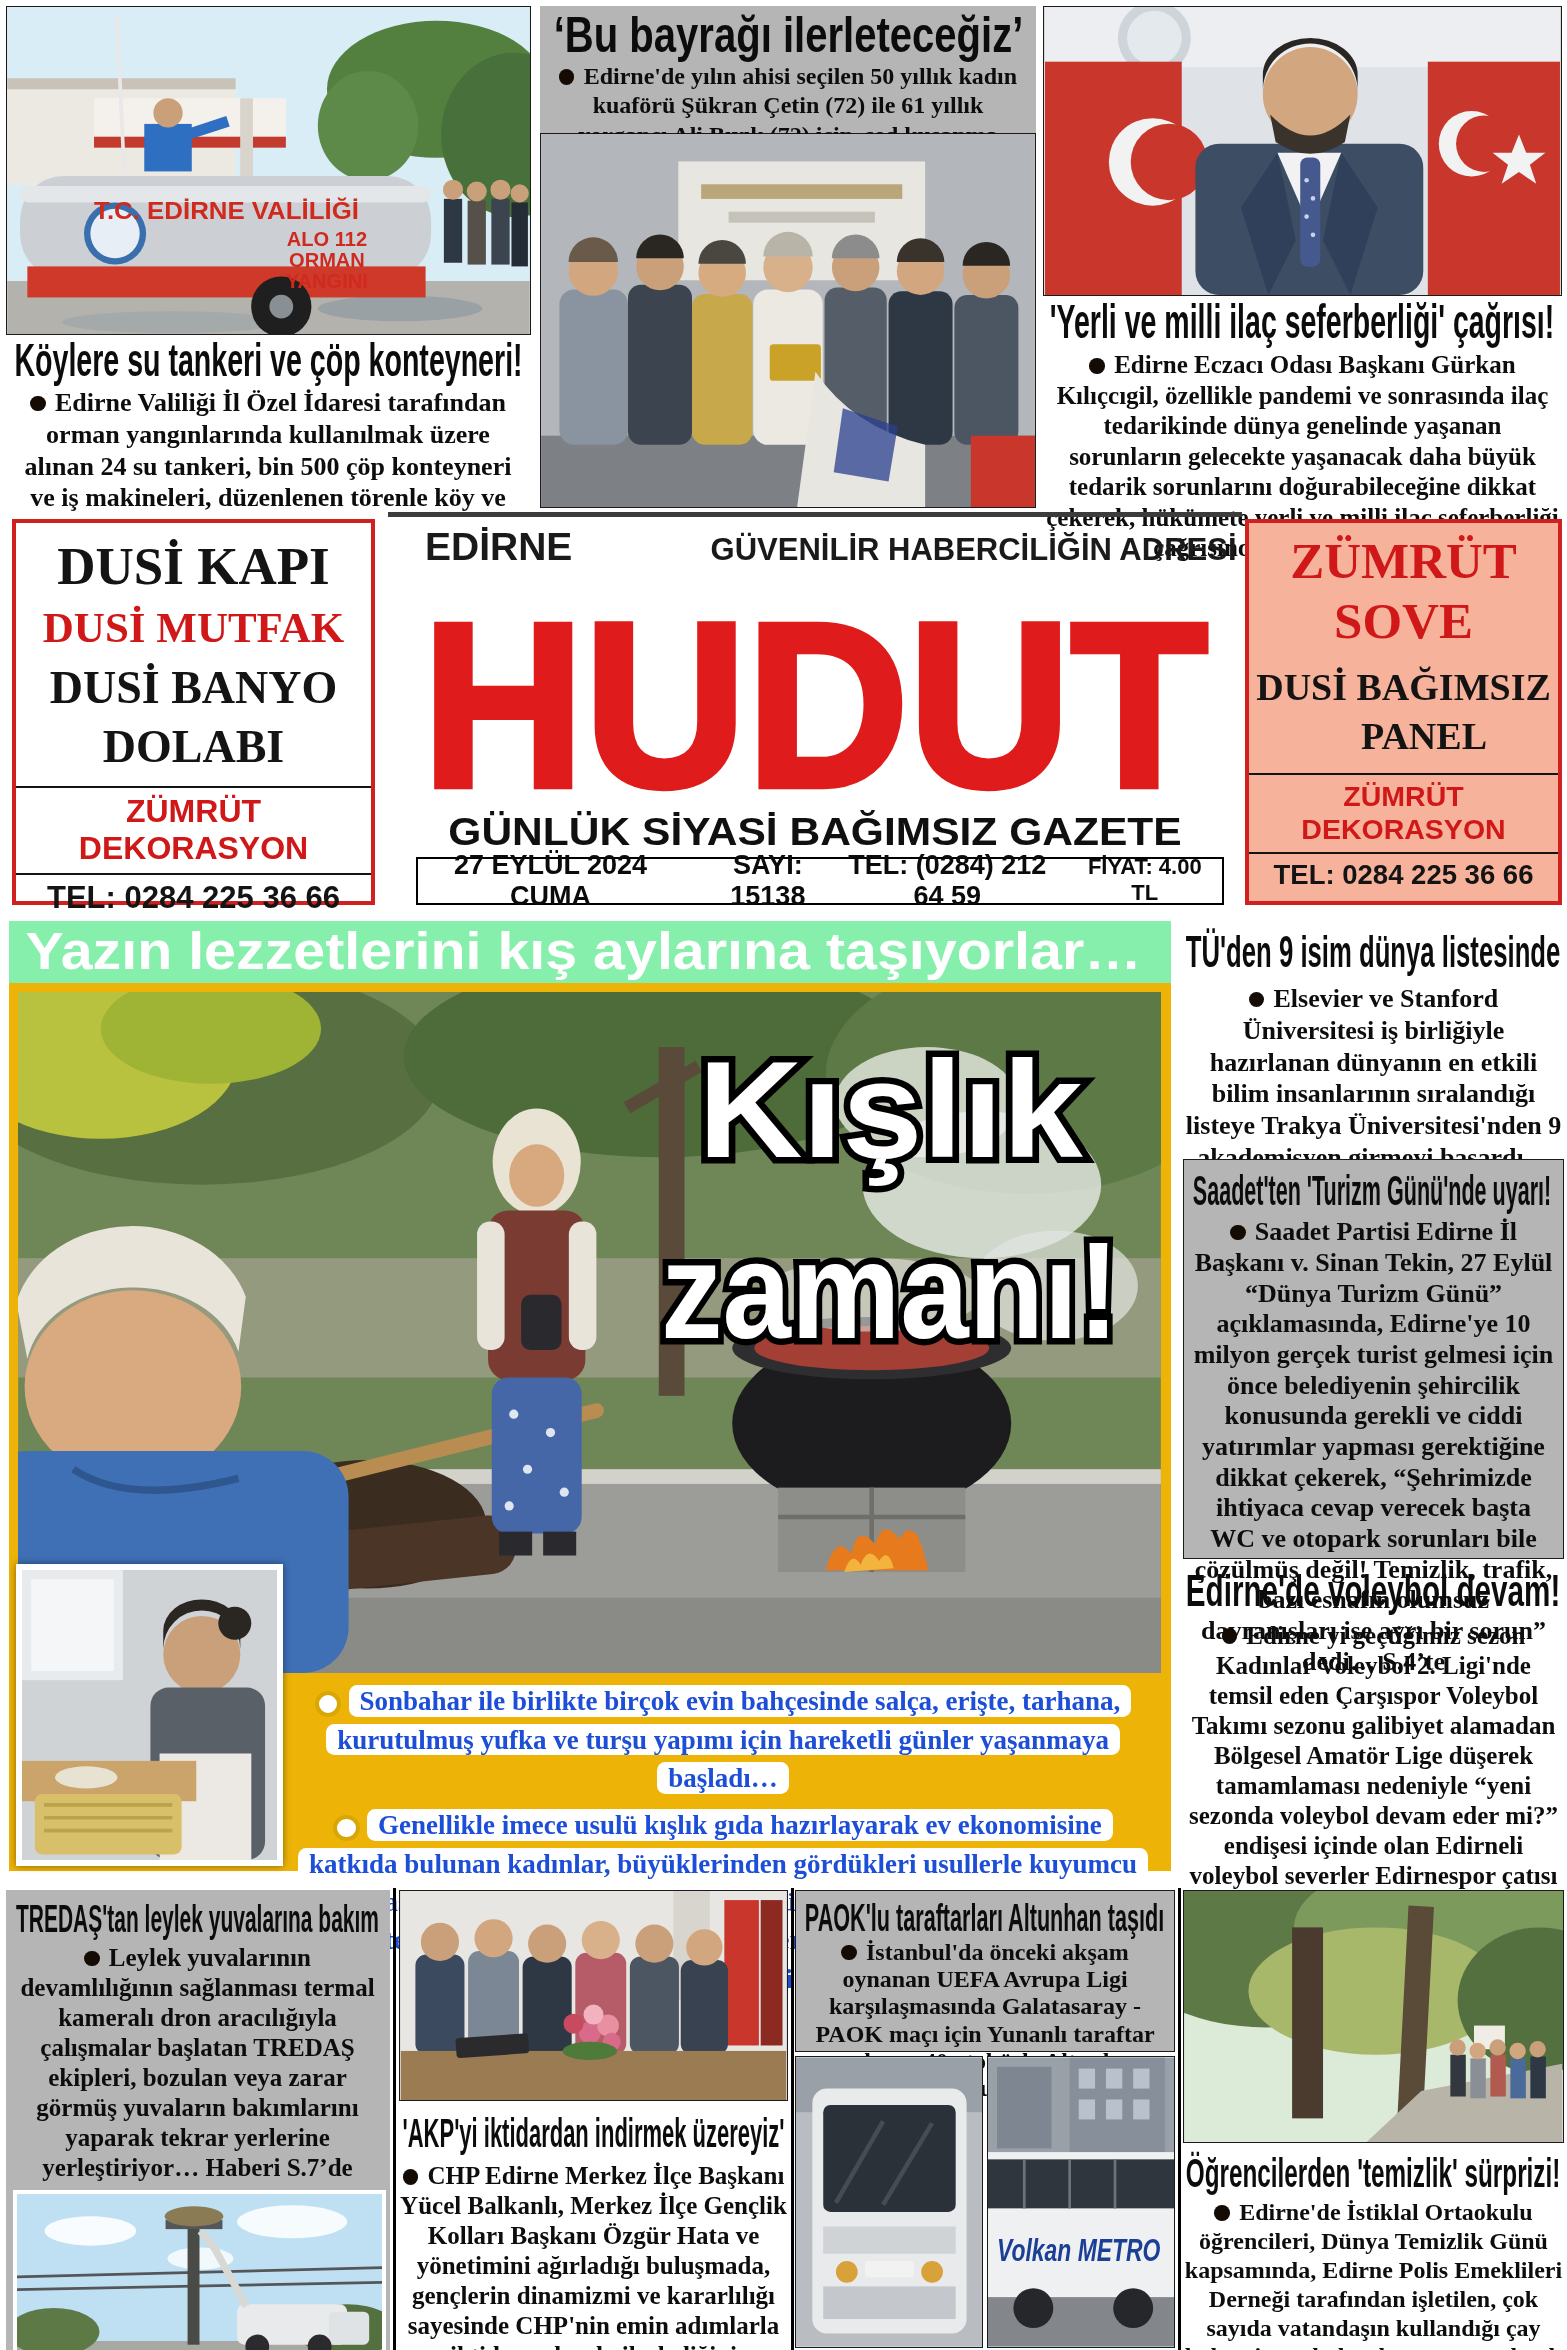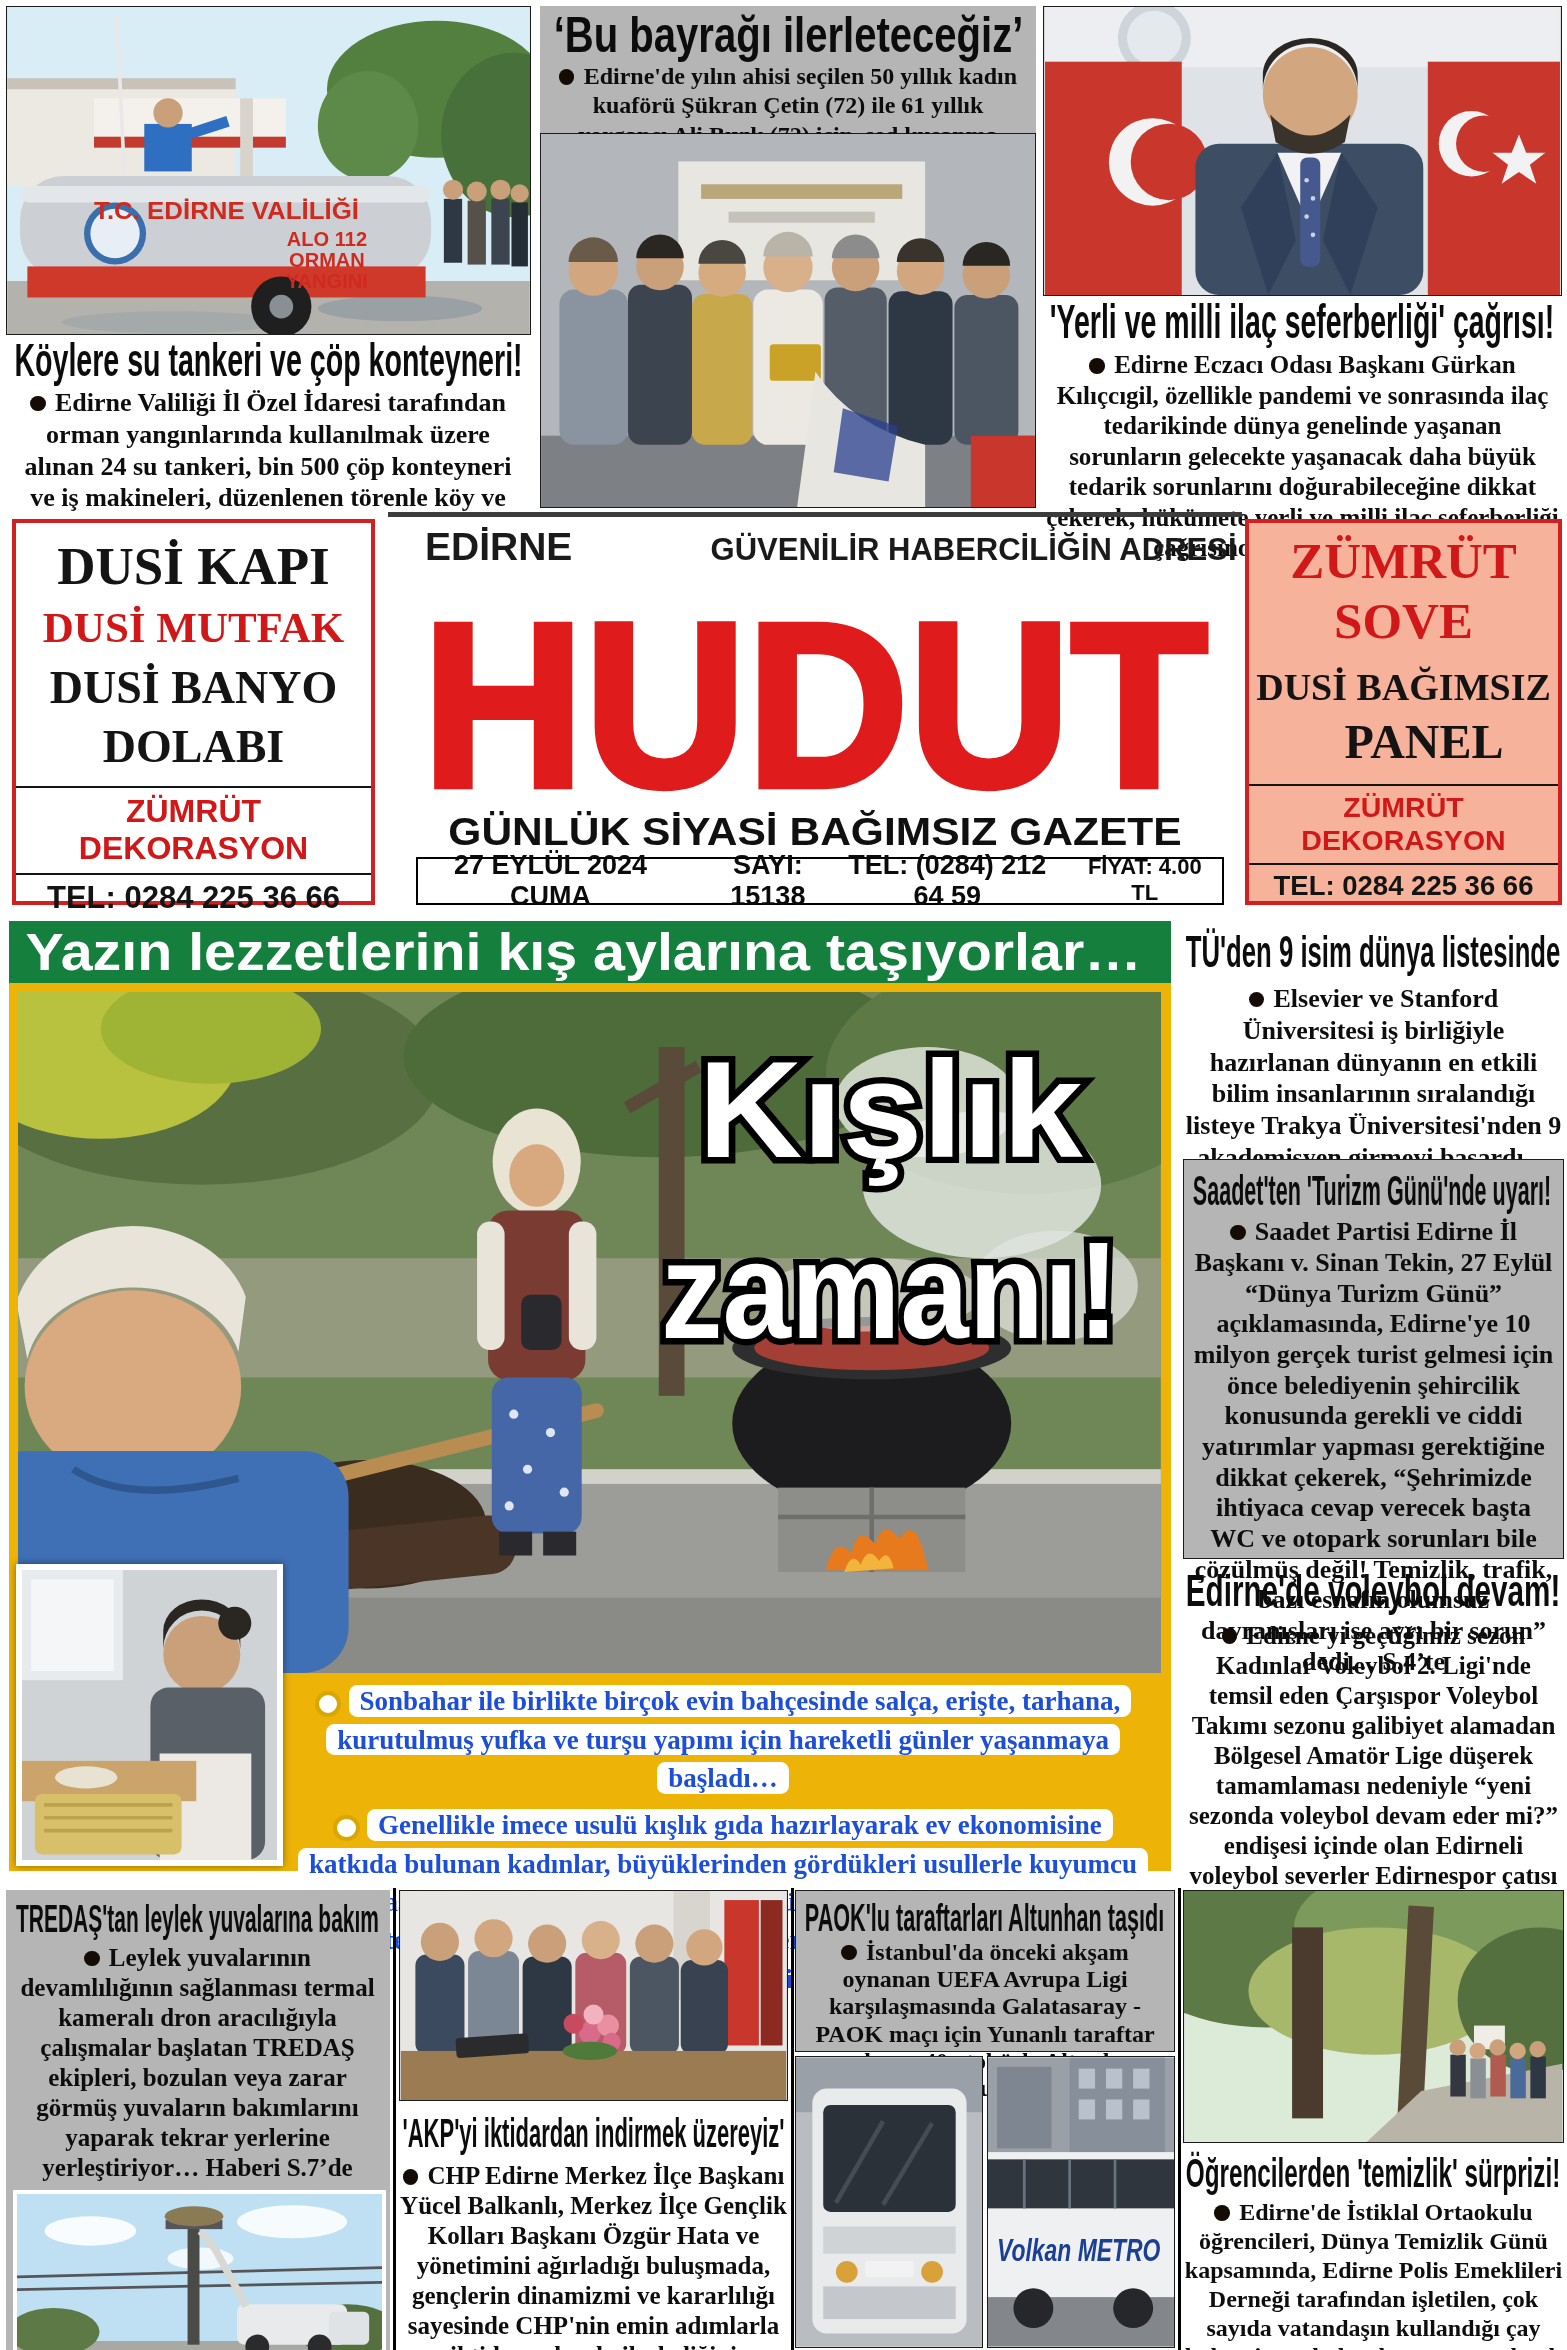--- a/index.html
+++ b/index.html
@@ -28,21 +28,21 @@
   .ad-serif { font-family:"Liberation Serif", serif; font-weight:bold; }
   .ad-red { color:#d01818; }
   .ad-black { color:#141414; }
   .ad-strip { border-top:2.8px solid #141414; padding:5.5px 1.8px; }
   .dateline {
     border:2.8px solid #000; display:flex; align-items:center;
     justify-content:space-between; padding:0 14.7px; box-sizing:border-box;
     font-weight:bold; color:#0b0b0b; background:#fff;text-align:center;
   }
   .dl-group { display:flex; gap:35px; align-items:baseline; }
-  .kicker { background:#15803d; display:flex; align-items:center; }
+  .kicker { background:#86efac; display:flex; }
   .main-frame { background:#eeb307; border:9.2px solid #eeb307; box-sizing:border-box; }
   .cap {
     font-family:"Liberation Serif", serif; font-weight:bold; font-size:27px;
     line-height:1.42; text-align:center; margin:3.7px 0 9.2px 0; color:#1d4ed8;
   }
   .chip {
     background:#ffffff; padding:0.9px 11px; border-radius:8.3px;
     box-decoration-break:clone; -webkit-box-decoration-break:clone;
   }
   .cap-bullet {
@@ -213,21 +213,21 @@
         <span style="font-size:27px;">TEL: (0284) 212 64 59</span>
         <span style="font-size:22px;">FİYAT: 4.00 TL</span>
       </div>
     </div>
   </div>
 
   <div class="abs adbox ad-serif" style="left:1245px;top:519px;width:317px;height:386px;background:#f6b29a;">
     <div style="font-size:51px;margin-top:9.2px;" class="ad-red">ZÜMRÜT</div>
     <div style="font-size:51px;margin-top:1.8px;" class="ad-red">SOVE</div>
     <div style="font-size:38px;margin-top:14.7px;" class="ad-black">DUSİ BAĞIMSIZ</div>
-    <div style="font-size:48px;margin-top:5.5px;margin-bottom:14.7px;margin-left:41px;" class="ad-black">PANEL</div>
+    <div style="font-size:38px;margin-top:5.5px;margin-bottom:14.7px;margin-left:41px;" class="ad-black">PANEL</div>
     <div class="ad-strip ad-red" style="font-size:28.5px;font-family:'Liberation Sans',sans-serif;">ZÜMRÜT DEKORASYON</div>
     <div class="ad-strip ad-black" style="font-size:27.5px;font-family:'Liberation Sans',sans-serif;">TEL: 0284 225 36 66</div>
   </div>
 
   <div class="abs" style="left:9.2px;top:921px;width:1162px;height:950px;">
     <div class="kicker" style="width:100%;height:62px;">
       <svg width="1162" height="61" viewBox="0 0 1265 66">
         <text x="18" y="52" font-size="56" fill="#ffffff" textLength="1215" lengthAdjust="spacingAndGlyphs">Yazın lezzetlerini kış aylarına taşıyorlar…</text>
       </svg>
     </div>

